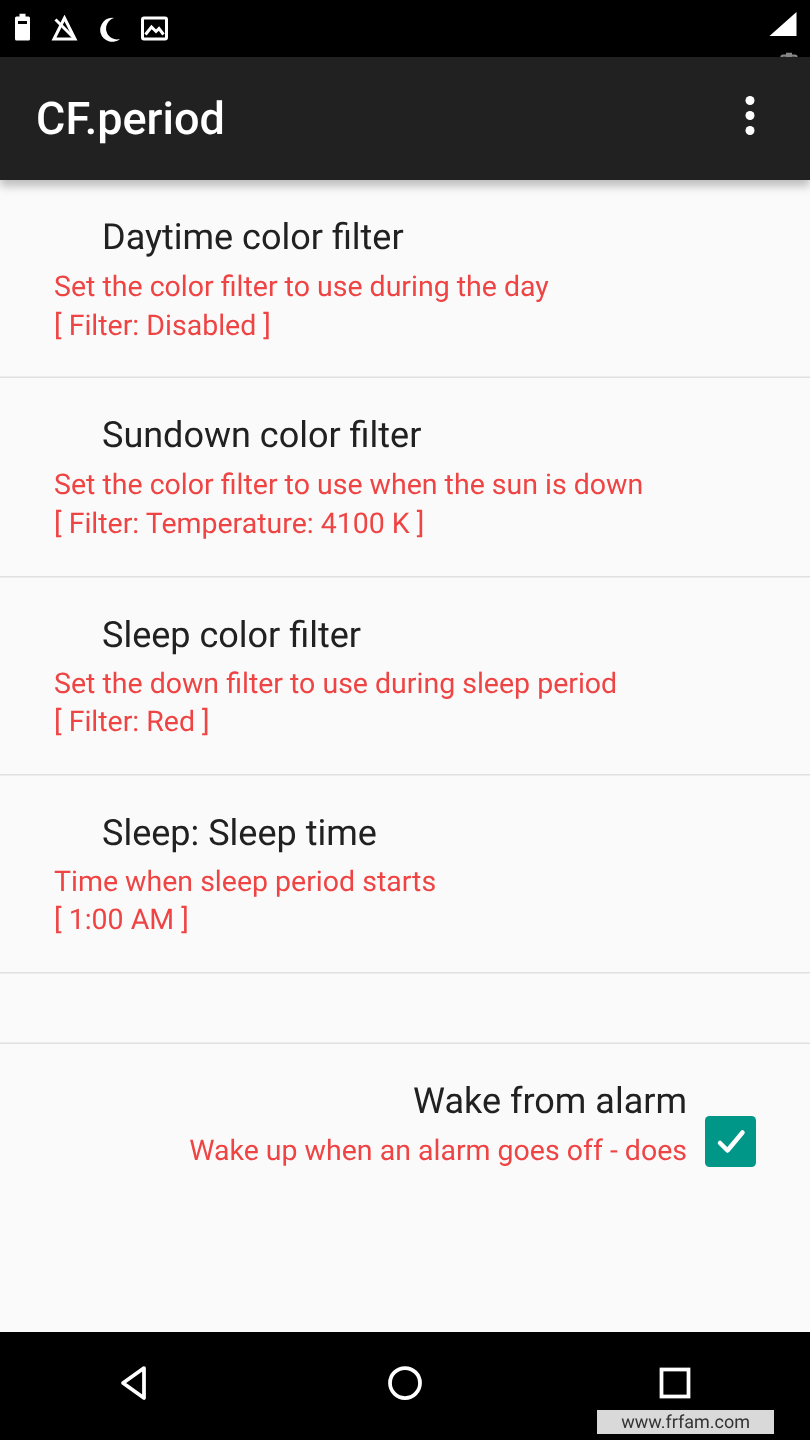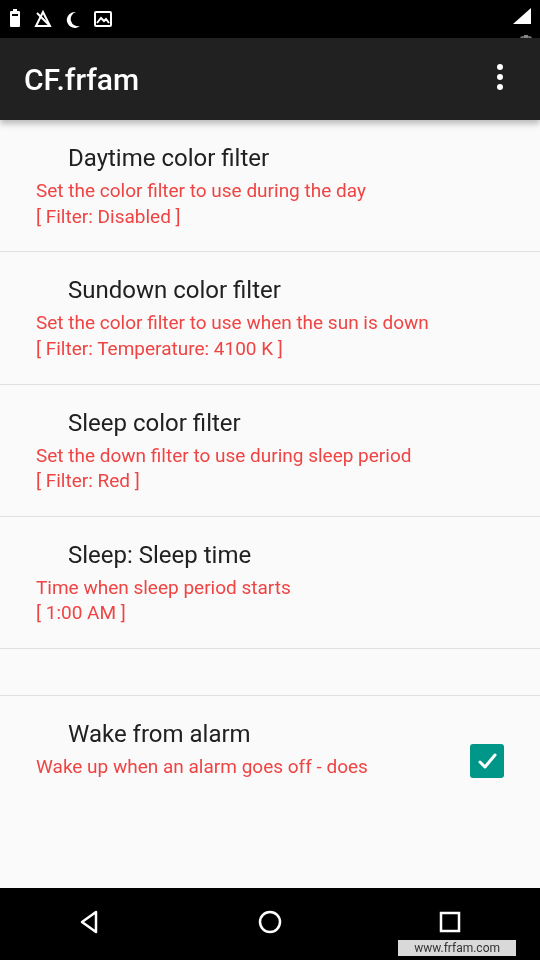--- a/index.html
+++ b/index.html
@@ -43,21 +43,21 @@
       background: #fafafa;
       height: calc(960px - 38px - 82px - 72px);
       overflow: hidden;
     }
     .list-row {
       padding: 24px 36px 22px 36px;
       border-bottom: 1px solid #e0e0e0;
       display: flex;
       align-items: flex-start;
     }
-    .list-row.last-visible { border-bottom: none; }
+    .list-row.last-visible { border-bottom: none; text-align: right; }
     .row-text { flex: 1; }
     .row-title {
       color: #212121;
       font-size: 24px;
       margin-bottom: 6px;
       margin-left: 32px;
     }
     .row-sub {
       color: #ef4444;
       font-size: 19px;
@@ -152,21 +152,21 @@
           <rect x="1" y="2" width="10" height="17" rx="1" fill="none" stroke="#888" stroke-width="1.5"></rect>
           <rect x="4" y="0" width="4" height="3" fill="#888"></rect>
           <rect x="2.5" y="15" width="7" height="3" fill="#f44336"></rect>
         </svg>
     </span>
     <span class="clock-text">1:38</span>
   </div>
 </div>
 
 <div class="app-bar">
-  <div class="app-title">CF.frfam</div>
+  <div class="app-title">CF.period</div>
   <div class="overflow-btn">
     <span>
       <svg width="8" height="28" viewBox="0 0 8 28">
           <circle cx="4" cy="4" r="3" fill="#fff"></circle>
           <circle cx="4" cy="14" r="3" fill="#fff"></circle>
           <circle cx="4" cy="24" r="3" fill="#fff"></circle>
         </svg>
     </span>
   </div>
 </div>

